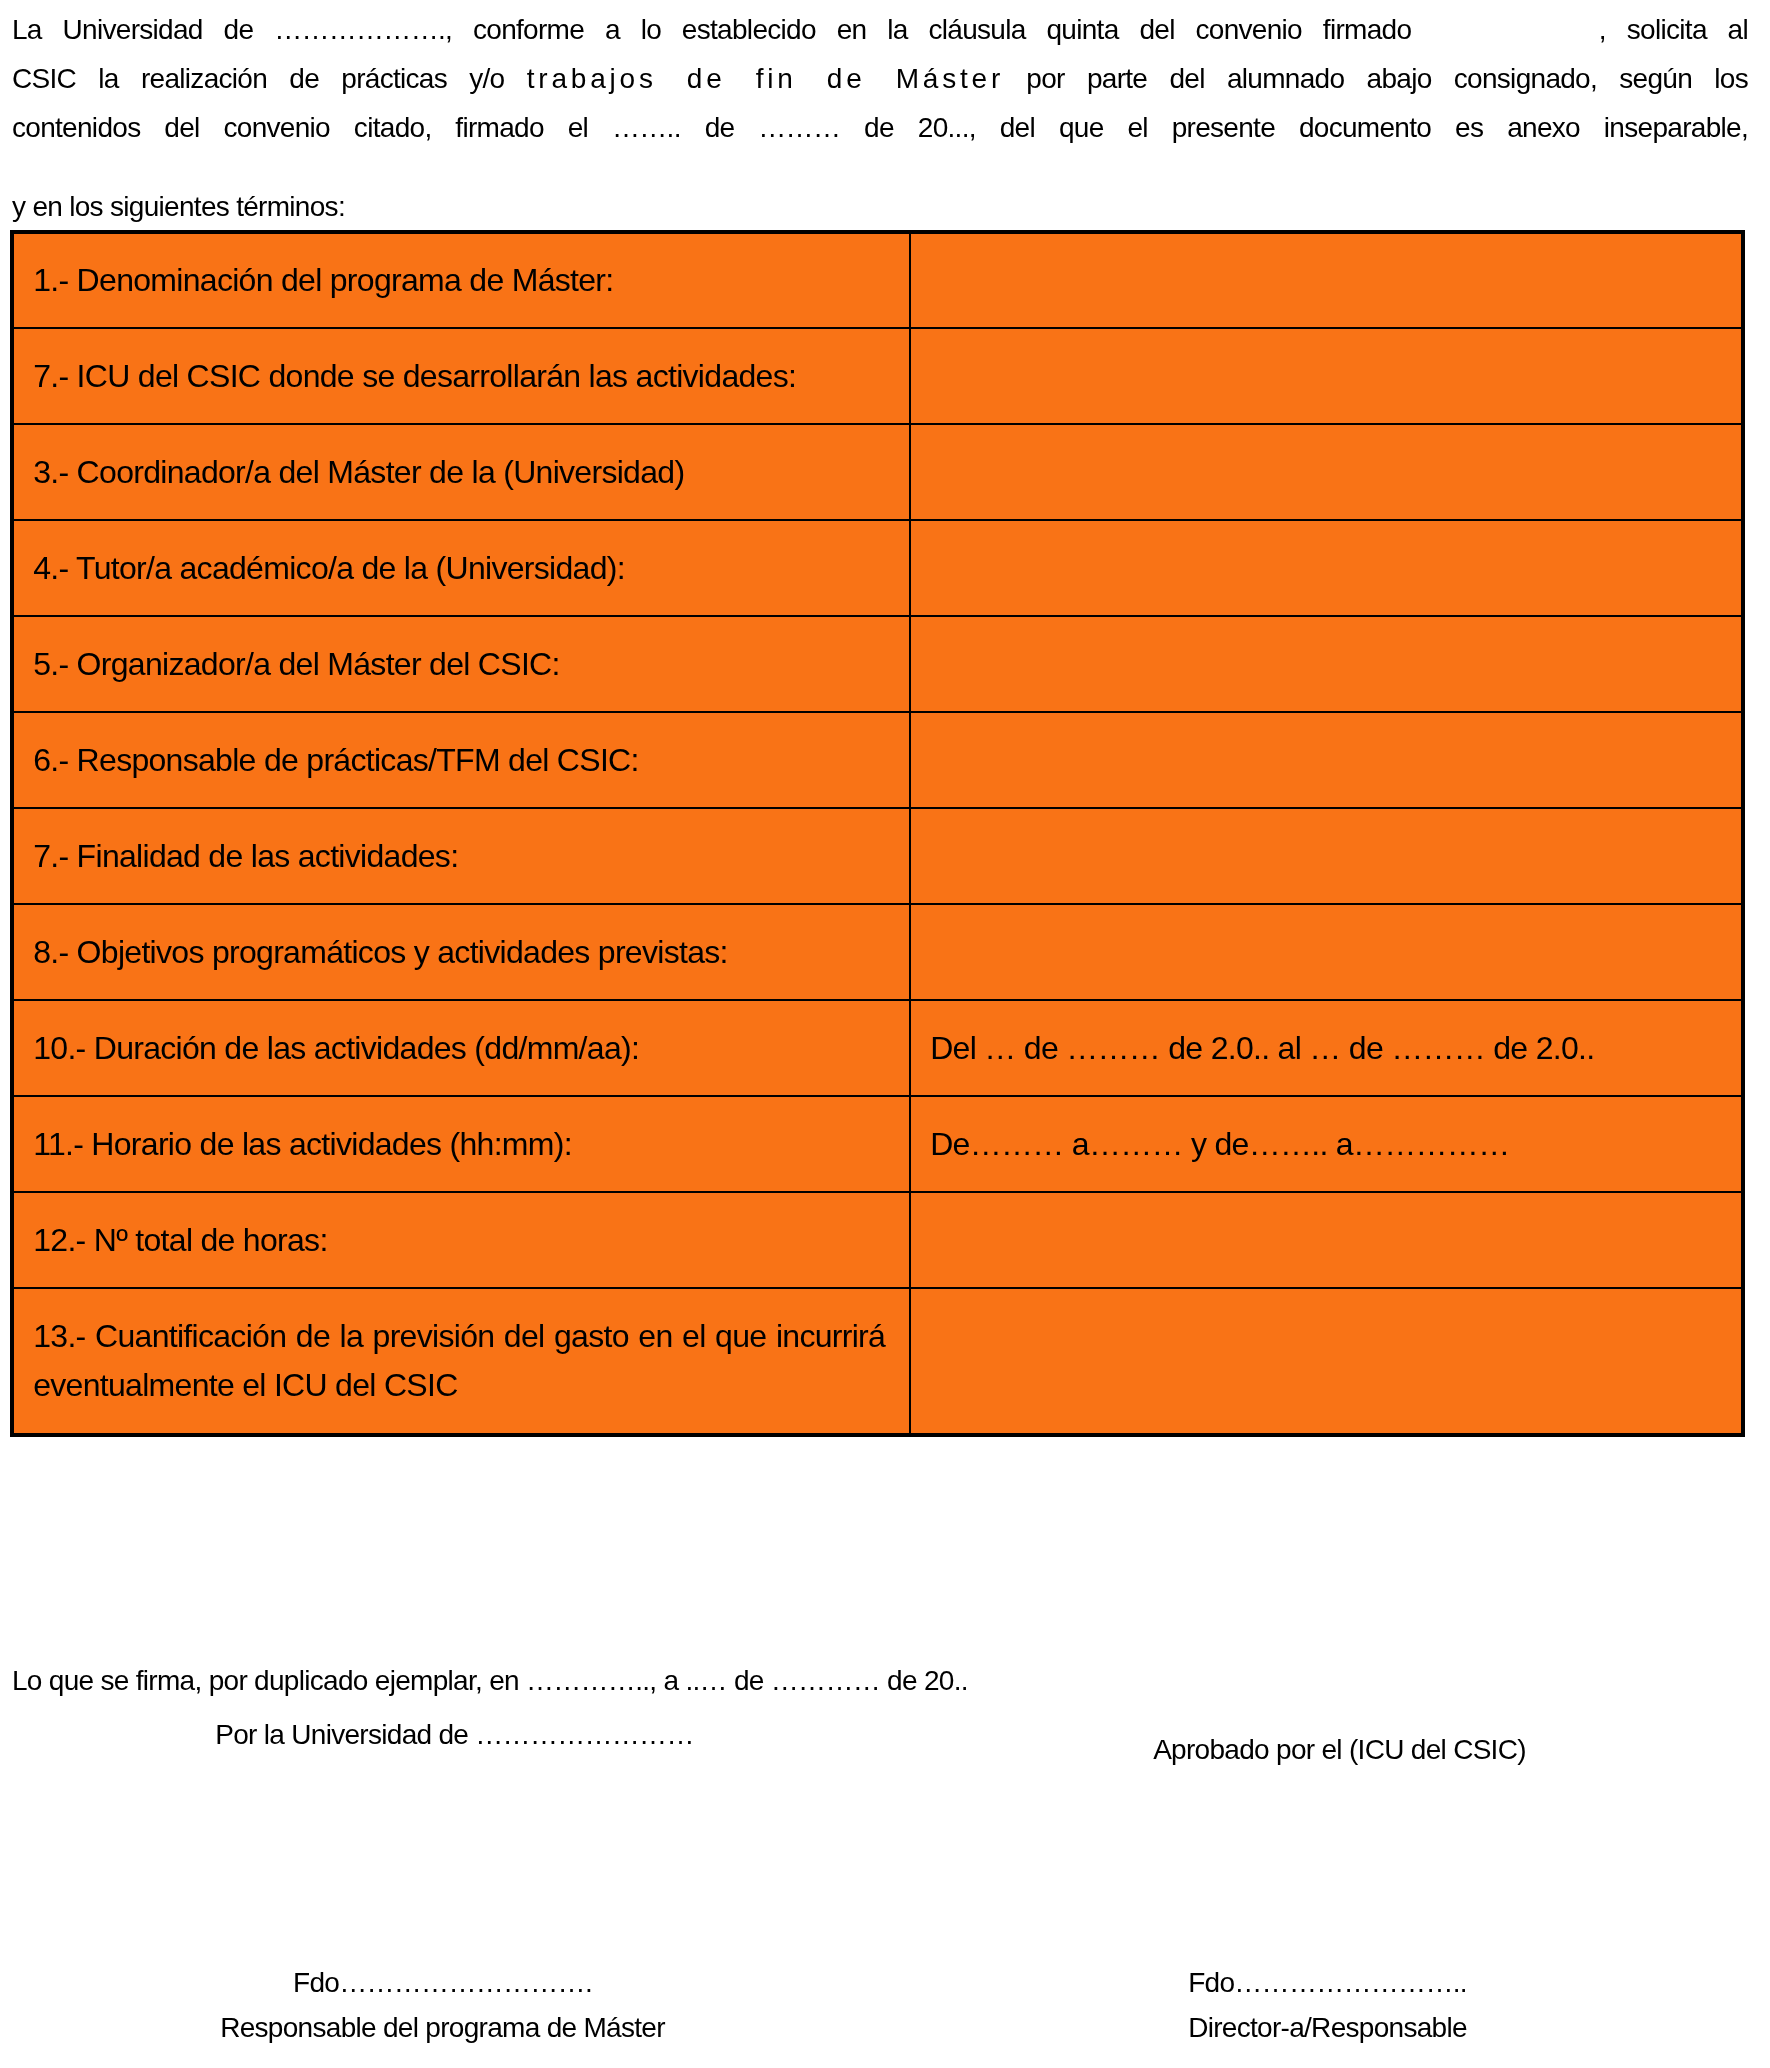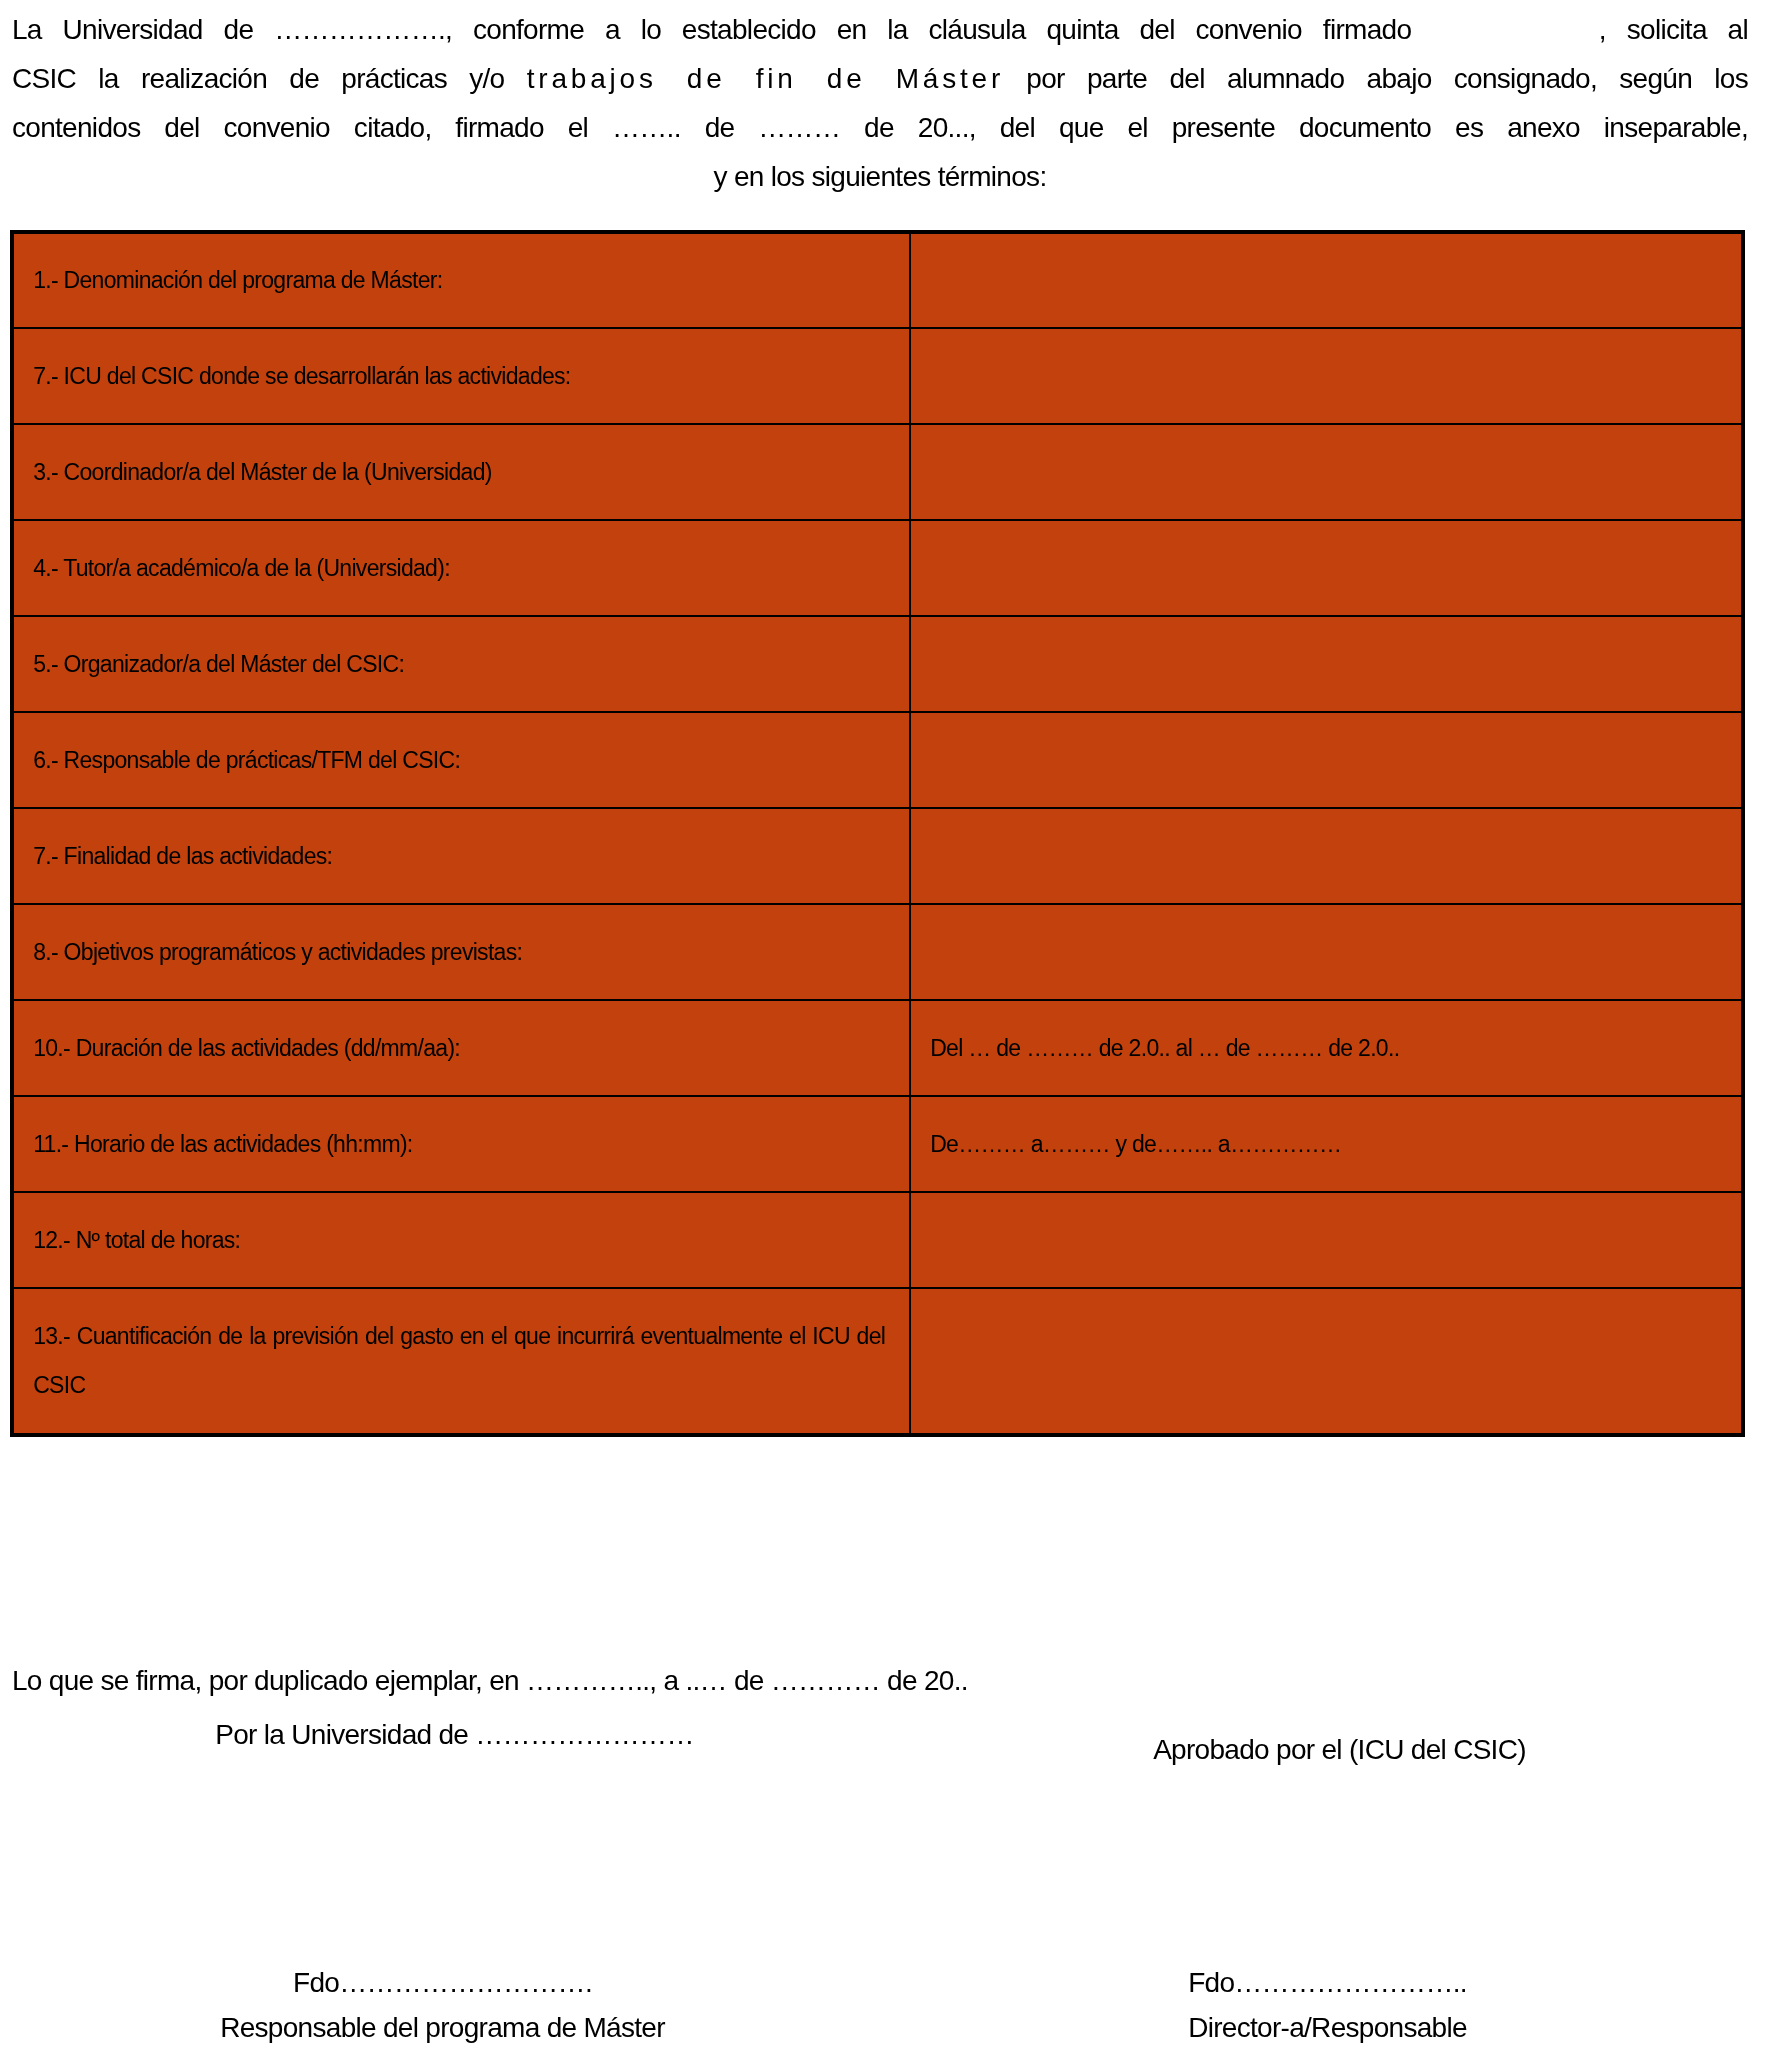--- a/index.html
+++ b/index.html
@@ -6,32 +6,32 @@
   body{
     width:1770px;height:2068px;position:relative;
     background:#ffffff;color:#000000;
     font-family:"Liberation Sans",sans-serif;
     overflow:hidden;
   }
   .txt{font-size:28px;letter-spacing:-0.7px;}
   
   .intro{position:absolute;top:5.1px;left:12px;right:22px;}
   .intro .jline{line-height:49px;text-align:justify;text-align-last:justify;white-space:nowrap;overflow:hidden;}
-  .intro .lline{line-height:49px;text-align:center;}
+  .intro .lline{line-height:49px;text-align:left;margin-top:30px;}
   .spaced{letter-spacing:3.8px;word-spacing:3.4px;}
   
   table.master{
     position:absolute;top:230px;left:10.2px;width:1735px;
     border-collapse:collapse;table-layout:fixed;
     border:4.3px solid #000;
   }
   table.master td{
     border:2.6px solid #000;vertical-align:middle;
-    font-size:23px;letter-spacing:-0.7px;line-height:49px;
-    padding:5.1px 24px 5.1px 19px;background:#c2410c;
+    font-size:32px;letter-spacing:-0.7px;line-height:49px;
+    padding:5.1px 24px 5.1px 19px;background:#f97316;
   }
   table.master tr{height:96px;}
   table.master tr:last-child{height:147px;}
   td.c1{width:852px;text-align:justify;}
   td.c2{padding-left:20.4px;}
   
   .sigline{position:absolute;top:1635px;left:12px;right:22px;line-height:49px;margin-top:21px;}
   .parties,.fdos,.roles{position:absolute;left:0;width:100%;display:flex;}
   .parties{top:1710px;padding-left:12px;}
   .fdos{top:1927px;margin-top:31px;}

